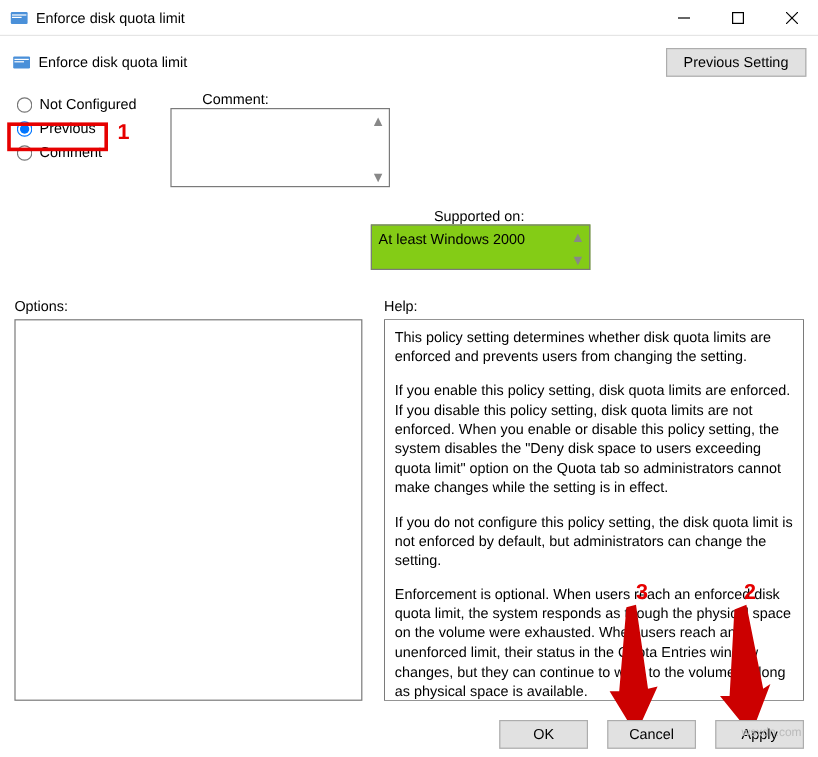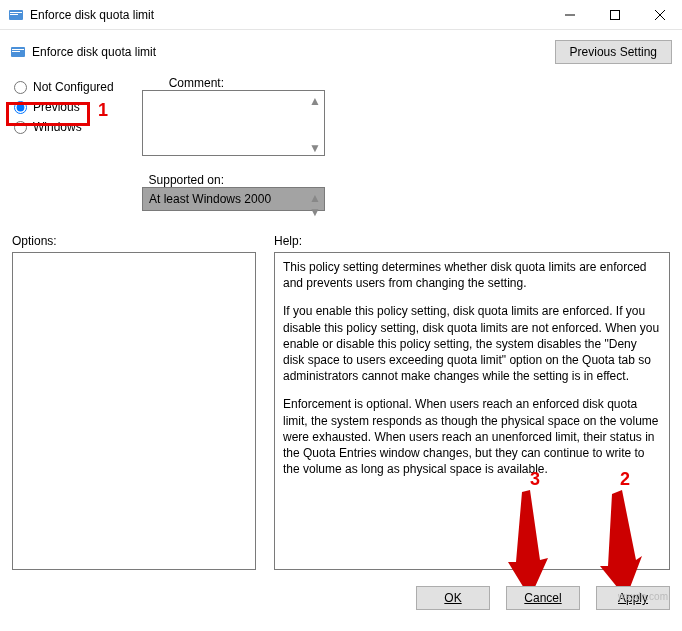--- a/index.html
+++ b/index.html
@@ -17,31 +17,31 @@
   .radio-group { padding: 4px 0 8px 12px; position: relative; width: 130px; }
   .radio-item { display: flex; align-items: center; margin: 6px 0; font-size: 12px; cursor: pointer; }
   .radio-item input { margin: 0 6px 0 2px; }
   .hl { position: absolute; border: 3px solid #e60000; left: 6px; top: 32px; width: 84px; height: 24px; pointer-events: none; }
   .hl-num { position: absolute; left: 98px; top: 30px; color: #e60000; font-weight: bold; font-size: 18px; pointer-events: none; }
   .form-row { display: flex; padding: 2px 12px; align-items: flex-start; flex-direction: column; }
   .form-label { width: 90px; text-align: right; padding-right: 8px; padding-top: 4px; font-size: 12px; }
   .textarea-wrap { flex: 1; position: relative; }
   .ta { width: 100%; border: 1px solid #7a7a7a; background: #fff; resize: none; font-size: 12px; padding: 4px 20px 4px 6px; color: #000; }
   .comment-ta { height: 66px; }
-  .supported-ta { height: 24px; background: #a3a3a3; }
+  .supported-ta { height: 38px; background: #84cc16; }
   .scroll-hint { position: absolute; right: 4px; display: flex; flex-direction: column; justify-content: space-between; top: 4px; bottom: 4px; color: #888; font-size: 9px; }
   .mid { display: flex; padding: 14px 12px 4px 12px; gap: 18px; }
-  .col-left { width: 244px; }
+  .col-left { width: 290px; }
   .col-right { flex: 1; }
   .panel-label { font-size: 12px; margin-bottom: 4px; }
   .panel { border: 1px solid #7a7a7a; background: #fff; height: 318px; overflow: hidden; position: relative; }
   .help-panel { padding: 6px 8px; font-size: 12px; line-height: 1.35; overflow-y: scroll; }
   .help-panel p { margin: 0 0 12px 0; }
   .footer { display: flex; justify-content: flex-end; padding: 12px; gap: 8px; position: relative; }
-  .footer .btn { min-width: 74px; padding: 4px 10px; text-decoration: underline; }
+  .footer .btn { min-width: 74px; padding: 4px 10px; }
   .arrow { position: absolute; pointer-events: none; }
   .num-ov { position: absolute; color: #e60000; font-weight: bold; font-size: 18px; pointer-events: none; z-index: 10; }
   .watermark { position: absolute; right: 14px; bottom: 20px; font-size: 10px; color: #bbb; }
   ::-webkit-scrollbar { width: 16px; }
   ::-webkit-scrollbar-track { background: #f0f0f0; }
   ::-webkit-scrollbar-thumb { background: #c2c2c2; }
 </style>
 </head>
 <body>
 
@@ -85,38 +85,38 @@
     <label class="radio-item">
       <input type="radio" name="state" style="">
       <span>Not Configured</span>
     </label>
     <label class="radio-item">
       <input type="radio" name="state" checked="" style="">
       <span>Previous</span>
     </label>
     <label class="radio-item">
       <input type="radio" name="state" style="">
-      <span>Windows</span>
+      <span>Comment</span>
     </label>
     <div class="hl"></div>
     <div class="hl-num">1</div>
   </div>
 
   <div style="flex:1;">
     <div class="form-row">
       <div class="form-label">Comment:</div>
       <div class="textarea-wrap">
         <textarea class="ta comment-ta" style=""></textarea>
         <div class="scroll-hint">
             <span>▲</span>
             <span>▼</span>
           </div>
       </div>
     </div>
-    <div class="form-row" style="margin-top:6px;">
+    <div class="form-row" style="margin-top:6px;align-items:center;">
       <div class="form-label">Supported on:</div>
       <div class="textarea-wrap">
         <textarea class="ta supported-ta" readonly="" style="">At least Windows 2000</textarea>
         <div class="scroll-hint">
             <span>▲</span>
             <span>▼</span>
           </div>
       </div>
     </div>
   </div>
@@ -125,20 +125,21 @@
 <div class="mid">
   <div class="col-left">
     <div class="panel-label">Options:</div>
     <div class="panel"></div>
   </div>
   <div class="col-right" style="position:relative;">
     <div class="panel-label">Help:</div>
     <div class="panel help-panel">
       <p>This policy setting determines whether disk quota limits are enforced and prevents users from changing the setting.</p>
       <p>If you enable this policy setting, disk quota limits are enforced. If you disable this policy setting, disk quota limits are not enforced. When you enable or disable this policy setting, the system disables the "Deny disk space to users exceeding quota limit" option on the Quota tab so administrators cannot make changes while the setting is in effect.</p>
+      <p>If you do not configure this policy setting, the disk quota limit is not enforced by default, but administrators can change the setting.</p>
       <p>Enforcement is optional. When users reach an enforced disk quota limit, the system responds as though the physical space on the volume were exhausted. When users reach an unenforced limit, their status in the Quota Entries window changes, but they can continue to write to the volume as long as physical space is available.</p>
     </div>
 
     <div class="num-ov" style="right:130px; bottom:80px;">3</div>
     <div class="num-ov" style="right:40px; bottom:80px;">2</div>
 
     <svg class="arrow" style="right:18px; bottom:-30px; width:60px; height:120px;" viewBox="0 0 60 120">
       <polygon points="30,10 44,80 50,76 34,118 8,86 16,86 20,14" fill="#cc0000"></polygon>
     </svg>
     <svg class="arrow" style="right:110px; bottom:-30px; width:60px; height:120px;" viewBox="0 0 60 120">

